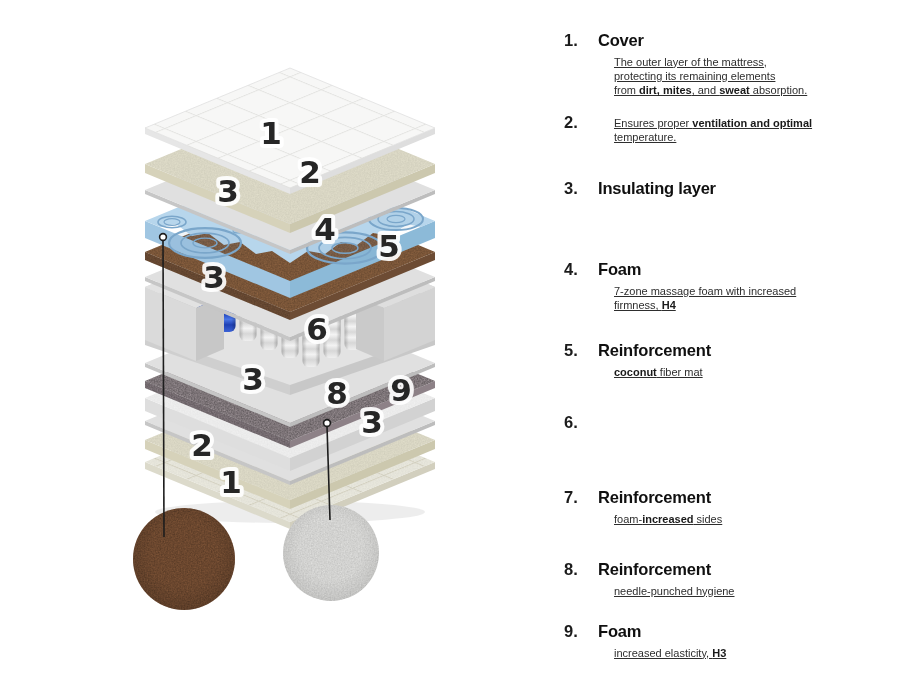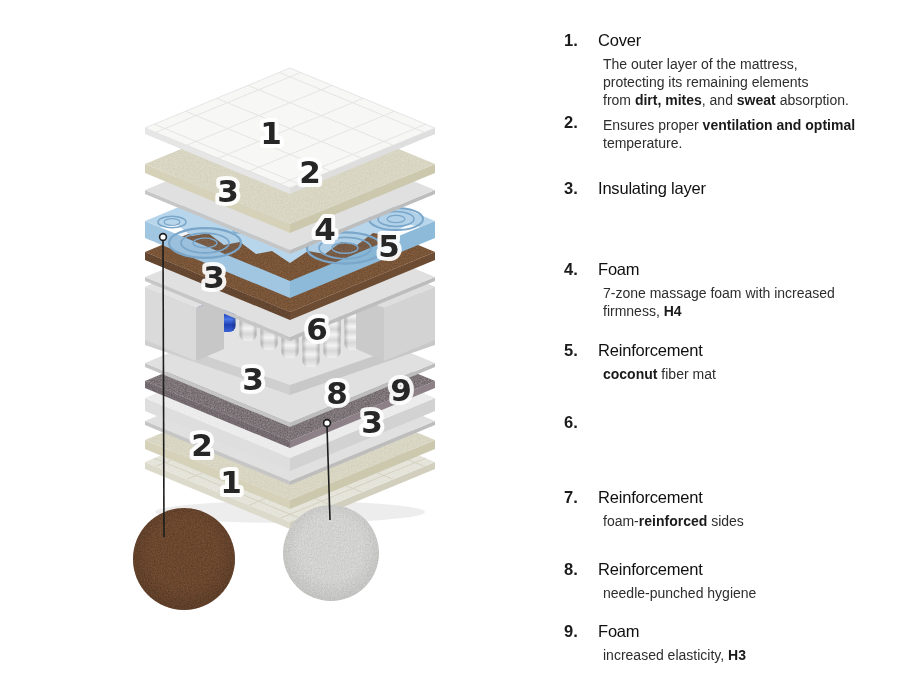--- a/index.html
+++ b/index.html
@@ -6,22 +6,22 @@
   .stage{position:relative;width:900px;height:675px;background:#ffffff;overflow:hidden;
          font-family:"Liberation Sans",sans-serif;}
   .diagram-wrap{position:absolute;left:0;top:0;width:540px;height:675px;}
   svg{display:block}
   svg text.lbl{font-family:"DejaVu Sans","Liberation Sans",sans-serif;font-weight:bold;
       font-size:31px;fill:#262626;stroke:rgba(255,255,255,0.92);stroke-width:8px;
       paint-order:stroke;stroke-linejoin:round;text-anchor:middle;}
   .legend{position:absolute;left:0;top:0;width:900px;height:675px;}
   .legend-item{position:absolute;left:564px;width:310px;display:flex;gap:9px;}
   .legend-item .num{min-width:25px;font-weight:bold;font-size:16.5px;color:#1b1b1b;line-height:1.25;}
-  .legend-item h3{margin:0;font-size:16.5px;font-weight:normal;color:#101010;line-height:1.25;letter-spacing:-0.2px;}
-  .legend-item p{margin:4px 5px 0;font-size:14px;line-height:1.3;color:#2e2e2e;white-space:pre-line;}
+  .legend-item h3{margin:0;font-size:16.5px;font-weight:bold;color:#101010;line-height:1.25;letter-spacing:-0.2px;}
+  .legend-item p{margin:4px 16px 0;font-size:11px;line-height:1.3;color:#2e2e2e;white-space:pre-line;text-decoration:underline;}
   .legend-item p .b{font-weight:bold;color:#1a1a1a;}
 </style>
 </head>
 <body>
 
 <div class="stage">
 
   <div class="diagram-wrap">
   <svg width="540" height="675" viewBox="0 0 540 675">
     <defs>
@@ -331,21 +331,21 @@
     </div>
 
     <div class="legend-item" style="top:412px">
       <div class="num">6.</div>
     </div>
 
     <div class="legend-item" style="top:487px">
       <div class="num">7.</div>
       <div class="body">
         <h3>Reinforcement</h3>
-        <p><span>foam-</span><span class="b">reinforced</span><span> sides</span></p>
+        <p><span>foam-</span><span class="b">increased</span><span> sides</span></p>
       </div>
     </div>
 
     <div class="legend-item" style="top:559px">
       <div class="num">8.</div>
       <div class="body">
         <h3>Reinforcement</h3>
         <p><span>needle-punched hygiene</span></p>
       </div>
     </div>

